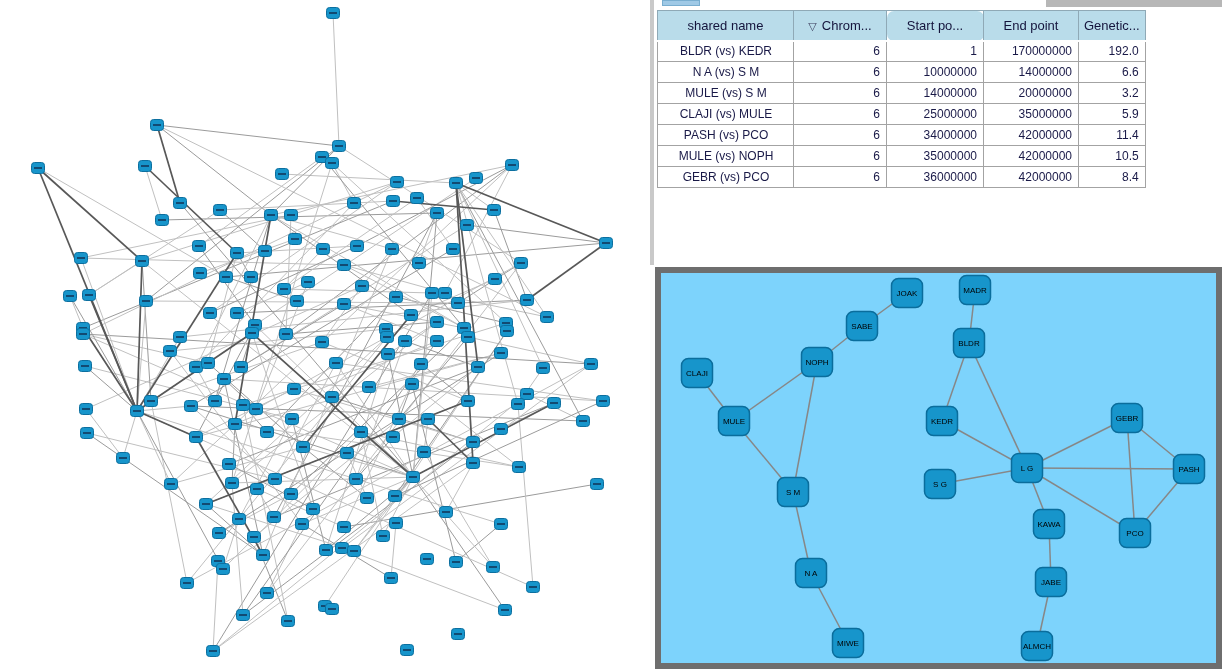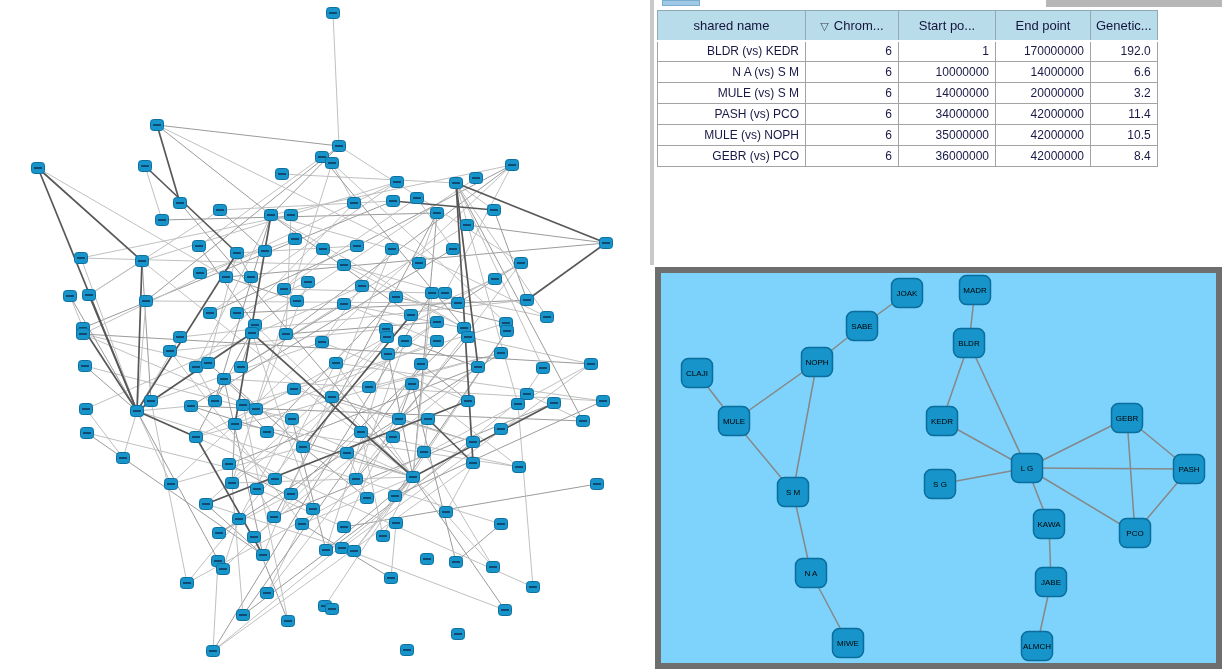--- a/index.html
+++ b/index.html
@@ -10,21 +10,21 @@
   .frag-blue{position:absolute;left:662px;top:0;width:38px;height:6px;background:#9fc9e6;border:1px solid #79aed0;box-sizing:border-box;}
   .frag-gray{position:absolute;left:1046px;top:0;width:176px;height:7px;background:#b7b7b7;}
   .table-panel{position:absolute;left:657px;top:10px;}
   table#edge-table{border-collapse:collapse;border:1px solid #6f6f6f;table-layout:fixed;}
   #edge-table th{background:#b9dcea;border:1px solid #8fa9b6;border-bottom:2px solid #ffffff;
        font-size:13px;font-weight:normal;color:#14143c;height:30px;padding:0 5px;
        text-align:center;overflow:hidden;white-space:nowrap;box-sizing:border-box;}
   #edge-table td{border:1px solid #a3a3a3;font-size:12px;color:#191947;height:21px;
        padding:0 6px;background:#fff;overflow:hidden;white-space:nowrap;box-sizing:border-box;}
   #edge-table td.num{text-align:right;}
-  #edge-table td.name{text-align:right;padding-left:7px;}
+  #edge-table td.name{text-align:center;padding-left:7px;}
   .filter-glyph{font-size:11px;color:#3a3a5a;margin-right:5px;}
   .net-panel{position:absolute;left:655px;top:267px;width:567px;height:402px;background:#7dd3fc;
        border:6px solid #6e6e6e;box-sizing:border-box;}
   #small-net{position:absolute;left:0;top:0;}
   .small-label{font-family:"Liberation Sans",sans-serif;}
 </style>
 </head>
 <body>
 
 <div class="stage">
@@ -934,23 +934,23 @@
     </svg>
 
   <div class="vstrip"></div>
   <div class="frag-blue"></div>
   <div class="frag-gray"></div>
 
   <div class="table-panel">
     <table id="edge-table">
         <thead>
           <tr>
-            <th style="width: 148px;">shared name</th>
+            <th style="width: 136px;">shared name</th>
             <th style="width: 93px;"><span class="filter-glyph">▽</span>Chrom...</th>
-            <th style="width: 97px;">Start po...</th>
+            <th style="width: 97px; border-radius: 7px;">Start po...</th>
             <th style="width: 95px;">End point</th>
             <th style="width: 64px; text-align: center;">Genetic...</th>
           </tr>
         </thead>
         <tbody>
           <tr>
             <td class="name">BLDR (vs) KEDR</td>
             <td class="num">6</td>
             <td class="num">1</td>
             <td class="num">170000000</td>
@@ -962,20 +962,27 @@
             <td class="num">10000000</td>
             <td class="num">14000000</td>
             <td class="num">6.6</td>
           </tr>
           <tr>
             <td class="name">MULE (vs) S M</td>
             <td class="num">6</td>
             <td class="num">14000000</td>
             <td class="num">20000000</td>
             <td class="num">3.2</td>
+          </tr>
+          <tr>
+            <td class="name">CLAJI (vs) MULE</td>
+            <td class="num">6</td>
+            <td class="num">25000000</td>
+            <td class="num">35000000</td>
+            <td class="num">5.9</td>
           </tr>
           <tr>
             <td class="name">PASH (vs) PCO</td>
             <td class="num">6</td>
             <td class="num">34000000</td>
             <td class="num">42000000</td>
             <td class="num">11.4</td>
           </tr>
           <tr>
             <td class="name">MULE (vs) NOPH</td>

